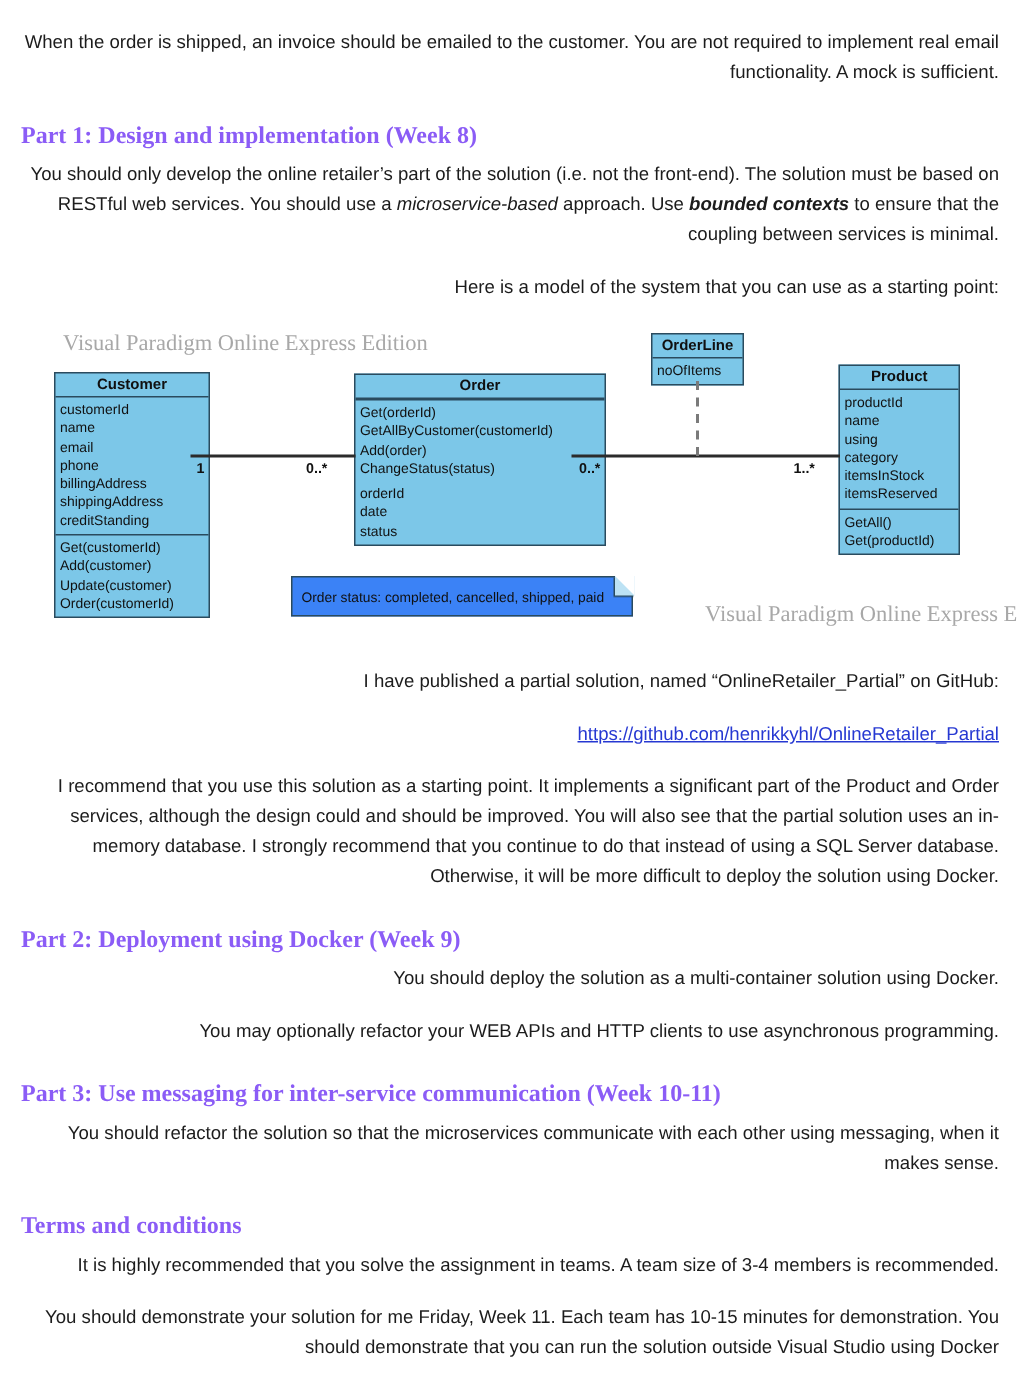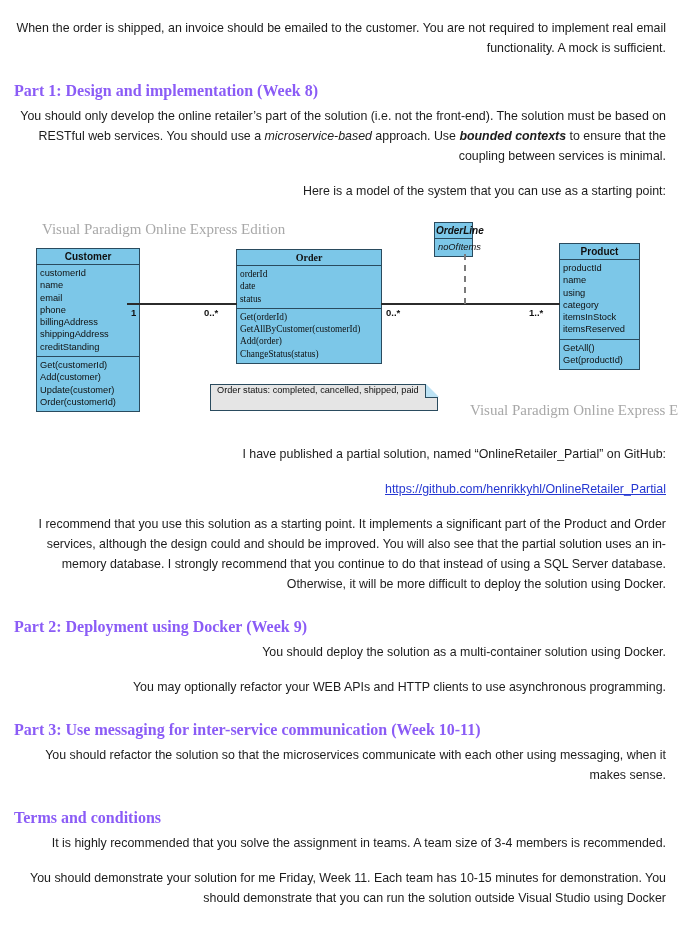--- a/index.html
+++ b/index.html
@@ -63,45 +63,45 @@
   }
   .uml-rows { padding: 2px 0 3px 0; }
   .uml-rows .row {
     font-size: 9.3px;
     line-height: 12.3px;
     padding: 0 3px;
     white-space: nowrap;
   }
   .uml-ops { border-top: 1.5px solid #2a4b5e; }
   #box-customer  { left: 22px;  top: 29px; width: 104px; }
-  #box-order     { left: 222px; top: 30px; width: 146px; font-family: Liberation Serif, serif; }
-  #box-orderline { left: 420px; top: 3px;  width: 39px; font-style: italic; }
+  #box-order     { left: 222px; top: 30px; width: 168px; }
+  #box-orderline { left: 420px; top: 3px;  width: 62px; }
   #box-product   { left: 545px; top: 24px; width: 81px; }
   .assoc-line { position: absolute; height: 2px; background: #2b2b2b; }
   #assoc-customer-order { left: 113px; top: 84px; width: 110px; }
   #assoc-order-product  { left: 367px; top: 84px; width: 179px; }
   #dashed-anchor {
     position: absolute; left: 450px; top: 35px; height: 50px; width: 0;
     border-left: 2px dashed #7a7a7a;
   }
   .mult {
     position: absolute;
     font-size: 9.5px; font-weight: bold; color: #111;
     white-space: nowrap;
   }
   #mult-customer-side    { left: 117px; top: 88px; }
   #mult-order-side-left  { left: 190px; top: 88px; }
   #mult-order-side-right { left: 372px; top: 88px; }
   #mult-product-side     { left: 515px; top: 88px; }
   .uml-note {
     position: absolute;
-    left: 196px; top: 165px; width: 228px; height: 27px;
-    background: #e5e5e5;
+    left: 180px; top: 165px; width: 228px; height: 27px;
+    background: #3b82f6;
     border: 1.5px solid #2a4b5e;
-    display: flex; align-items: flex-start;
+    display: flex; align-items: center;
     padding-left: 6px;
     font-size: 9.2px; color: #101010;
     white-space: nowrap;
   }
   .uml-note .fold {
     content: "";
     position: absolute; top: -1.5px; right: -1.5px;
     width: 0; height: 0;
     border-style: solid;
     border-width: 0 13px 13px 0;
@@ -138,30 +138,30 @@
       <div class="uml-rows uml-ops">
           <div class="row">Get(customerId)</div>
           <div class="row">Add(customer)</div>
           <div class="row">Update(customer)</div>
           <div class="row">Order(customerId)</div>
         </div>
     </div>
 
     <div class="uml-class" id="box-order">
       <div class="uml-title">Order</div>
-      <div class="uml-rows">
-          <div class="row">orderId</div>
-          <div class="row">date</div>
-          <div class="row">status</div>
-        </div>
       <div class="uml-rows uml-ops">
           <div class="row">Get(orderId)</div>
           <div class="row">GetAllByCustomer(customerId)</div>
           <div class="row">Add(order)</div>
           <div class="row">ChangeStatus(status)</div>
+        </div>
+      <div class="uml-rows">
+          <div class="row">orderId</div>
+          <div class="row">date</div>
+          <div class="row">status</div>
         </div>
     </div>
 
     <div class="uml-class" id="box-orderline">
       <div class="uml-title">OrderLine</div>
       <div class="uml-rows">
           <div class="row">noOfItems</div>
         </div>
     </div>
 

